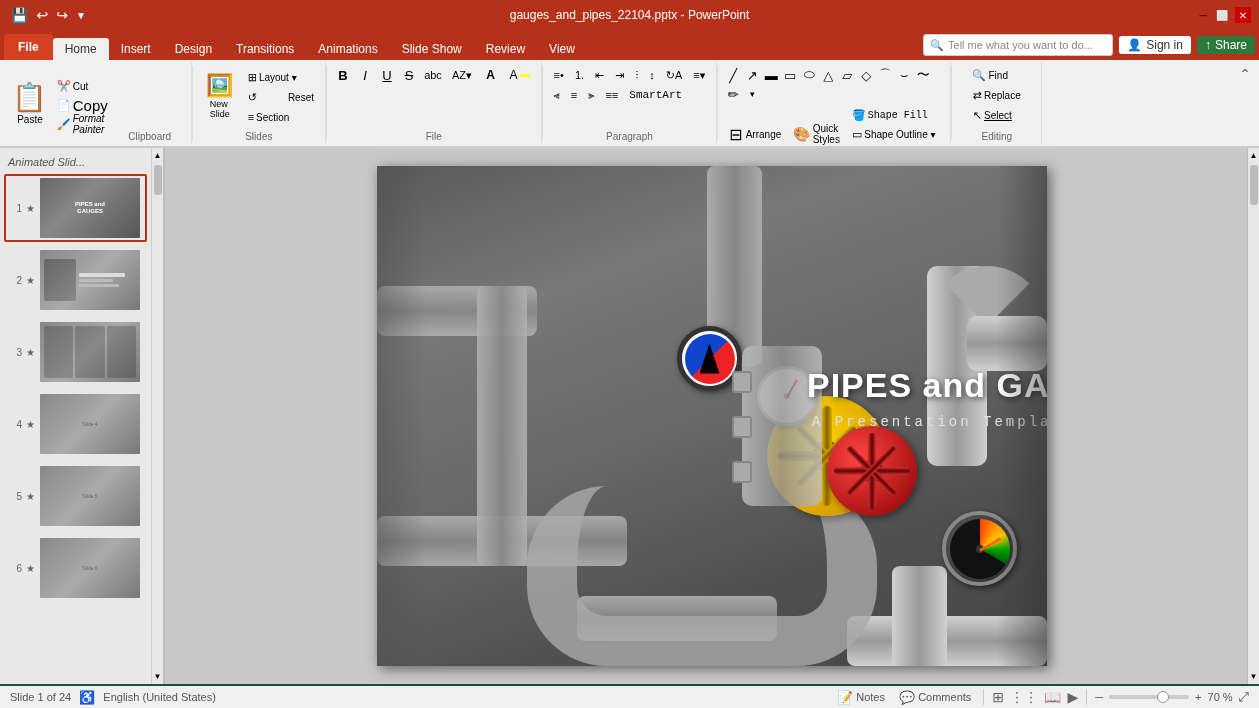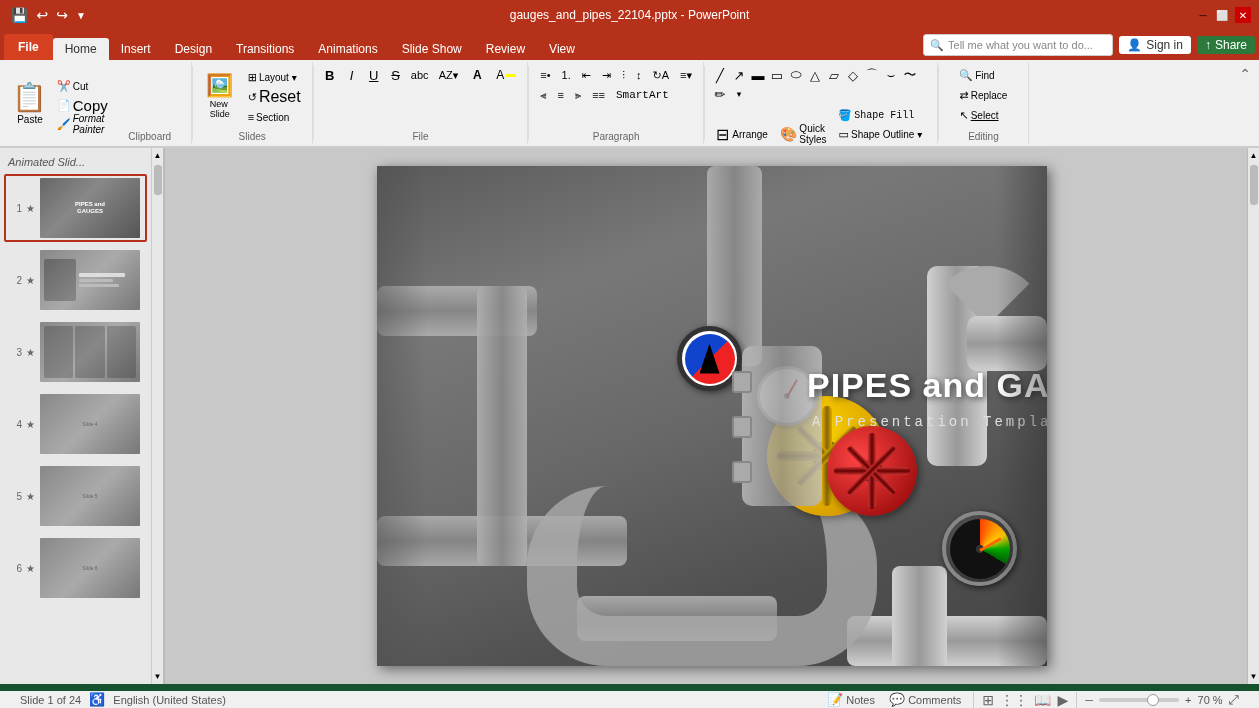--- a/index.html
+++ b/index.html
@@ -178,21 +178,21 @@
         <span style="font-size:22px;">🖼️</span>
         <span style="font-size:9px;">New<br>Slide</span>
       </div>
       <div style="display:flex; flex-direction:column; gap:2px; margin-top:2px;">
         <div class="ribbon-btn-sm">
             <span>⊞</span>
             <span style="font-size:10px;"> Layout ▾</span>
           </div>
         <div class="ribbon-btn-sm">
             <span>↺</span>
-            <span style="font-size:16px;"> Reset</span>
+            <span style="font-size:10px;margin-left:29px;"> Reset</span>
           </div>
         <div class="ribbon-btn-sm">
             <span>≡</span>
             <span style="font-size:10px;">Section</span>
           </div>
       </div>
     </div>
     <div class="ribbon-group-label">Slides</div>
   </div>
   <div style="width:1px;background:#ddd;margin:4px 0;"></div>
@@ -495,21 +495,21 @@
 
     <div style="position:absolute;right:0;top:0;width:12px;height:100%;background:#e8e8e8;border-left:1px solid #bbb;display:flex;flex-direction:column;align-items:center;">
       <div style="font-size:8px;padding:3px;cursor:pointer;">▲</div>
       <div style="width:8px;height:40px;background:#bbb;border-radius:3px;margin:2px 0;"></div>
       <div style="flex:1;"></div>
       <div style="font-size:8px;padding:3px;cursor:pointer;">▼</div>
     </div>
   </div>
 </div>
 
-<div id="status-bar" style="height:24px; background:#f0f0f0; border-top:7px solid #14532d; display:flex; align-items:center; justify-content:space-between; padding:0 20px;">
+<div id="status-bar" style="height:24px; background:#f0f0f0; border-top:2px solid #14532d; display:flex; align-items:center; justify-content:space-between; padding:0 10px;">
   <div style="display:flex; align-items:center; gap:8px; font-size:11px; color:#555;">
     <span>Slide 1 of 24</span>
     <div style="cursor:pointer; font-size:13px;" title="Accessibility">♿</div>
     <span>English (United States)</span>
   </div>
   <div style="display:flex; align-items:center; gap:6px; font-size:11px; color:#555;">
     <div style="display:flex; align-items:center; gap:3px; cursor:pointer; padding:0 4px;">
       <span style="font-size:13px;">📝</span>
       <span>Notes</span>
     </div>

